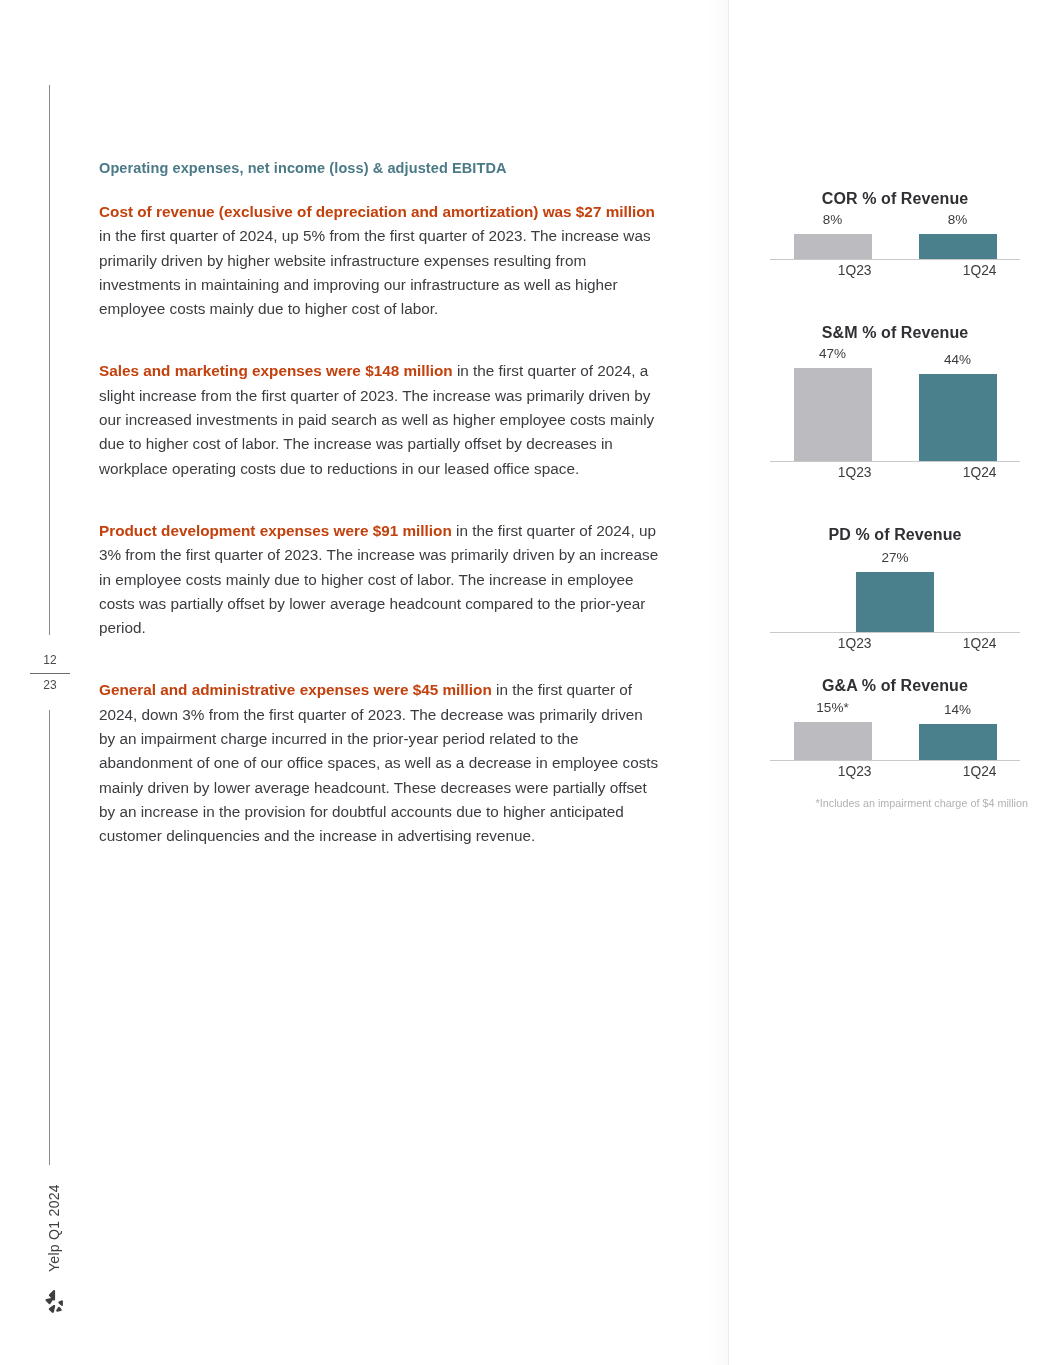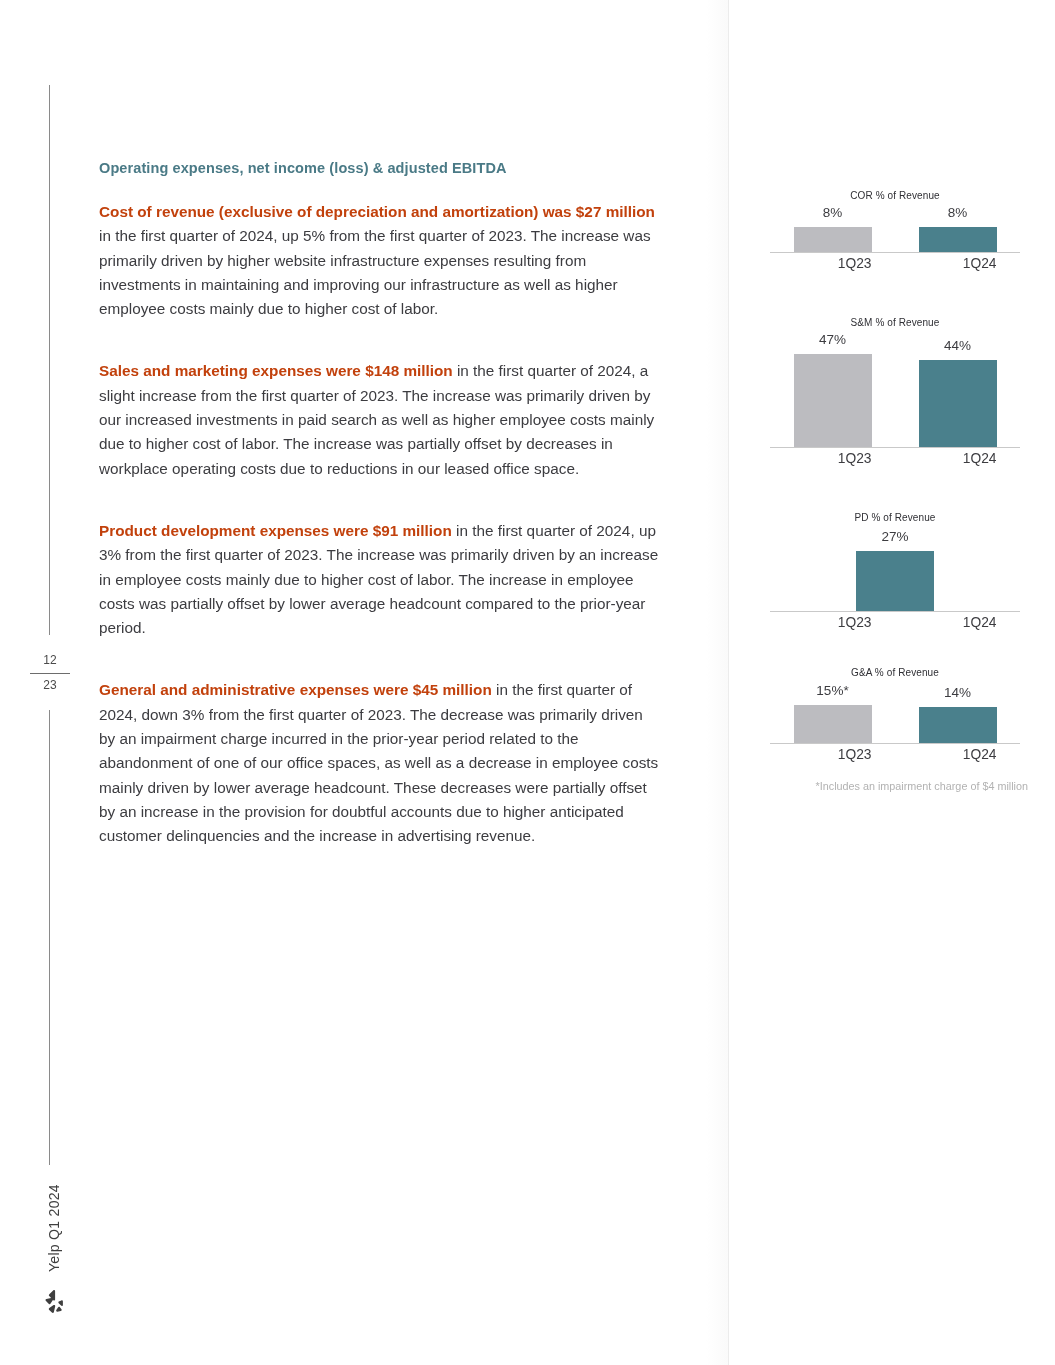--- a/index.html
+++ b/index.html
@@ -126,22 +126,22 @@
   
   #charts {
     position: absolute;
     left: 760px;
     top: 190px;
     width: 270px;
   }
   .chart-block { position: relative; }
   .chart-title {
     text-align: center;
-    font-size: 10px;
-    font-weight: normal;
+    font-size: 16px;
+    font-weight: bold;
     color: #2f2f34;
     margin-bottom: 6px;
     letter-spacing: .1px;
   }
   .plot {
     position: relative;
     width: 250px;
     margin: 0 auto;
   }
   .axis-line {
@@ -294,21 +294,21 @@
           <div class="bar current" style="height:87px;"></div>
         </div>
       </div>
       <div class="cat-labels">
         <div class="cat-label">1Q23</div>
         <div class="cat-label">1Q24</div>
       </div>
     </div>
   </div>
 
-  <div class="chart-block" style="margin-bottom:33px;">
+  <div class="chart-block" style="margin-bottom:22px;">
     <div class="chart-title">PD % of Revenue</div>
     <div class="plot" style="height:105px;">
       <div class="axis-line"></div>
       <div class="bars">
         <div class="bar-group">
           <div class="bar-value">27%</div>
           <div class="bar current" style="height:60px;"></div>
         </div>
       </div>
       <div class="cat-labels">

